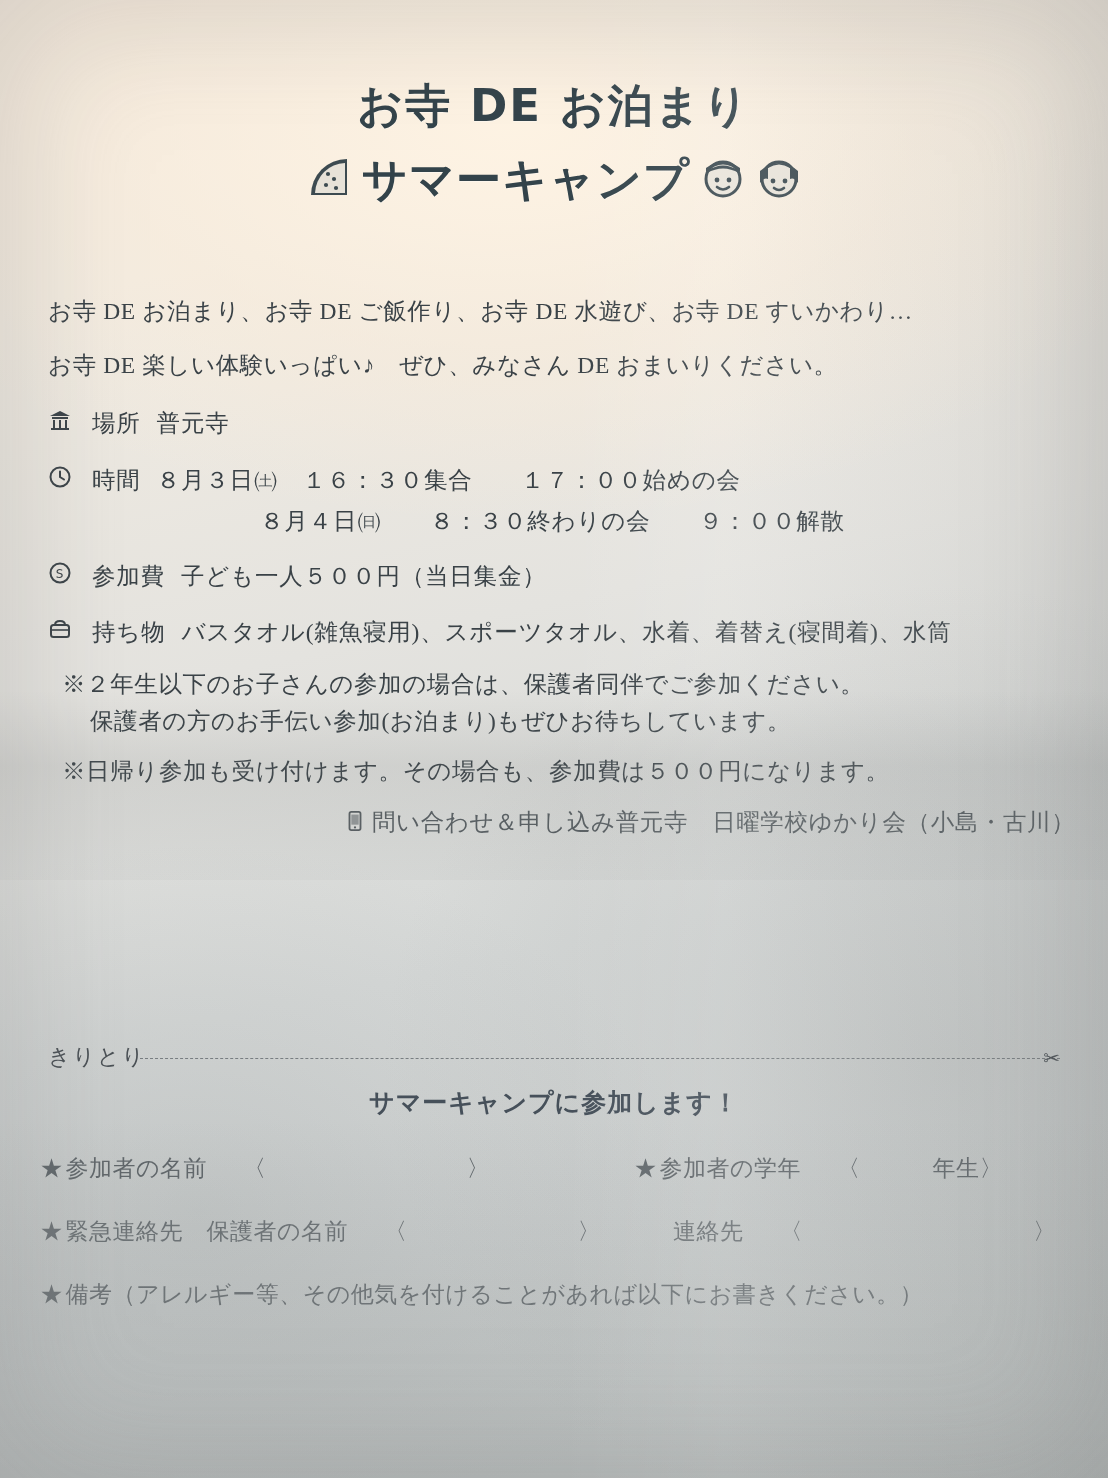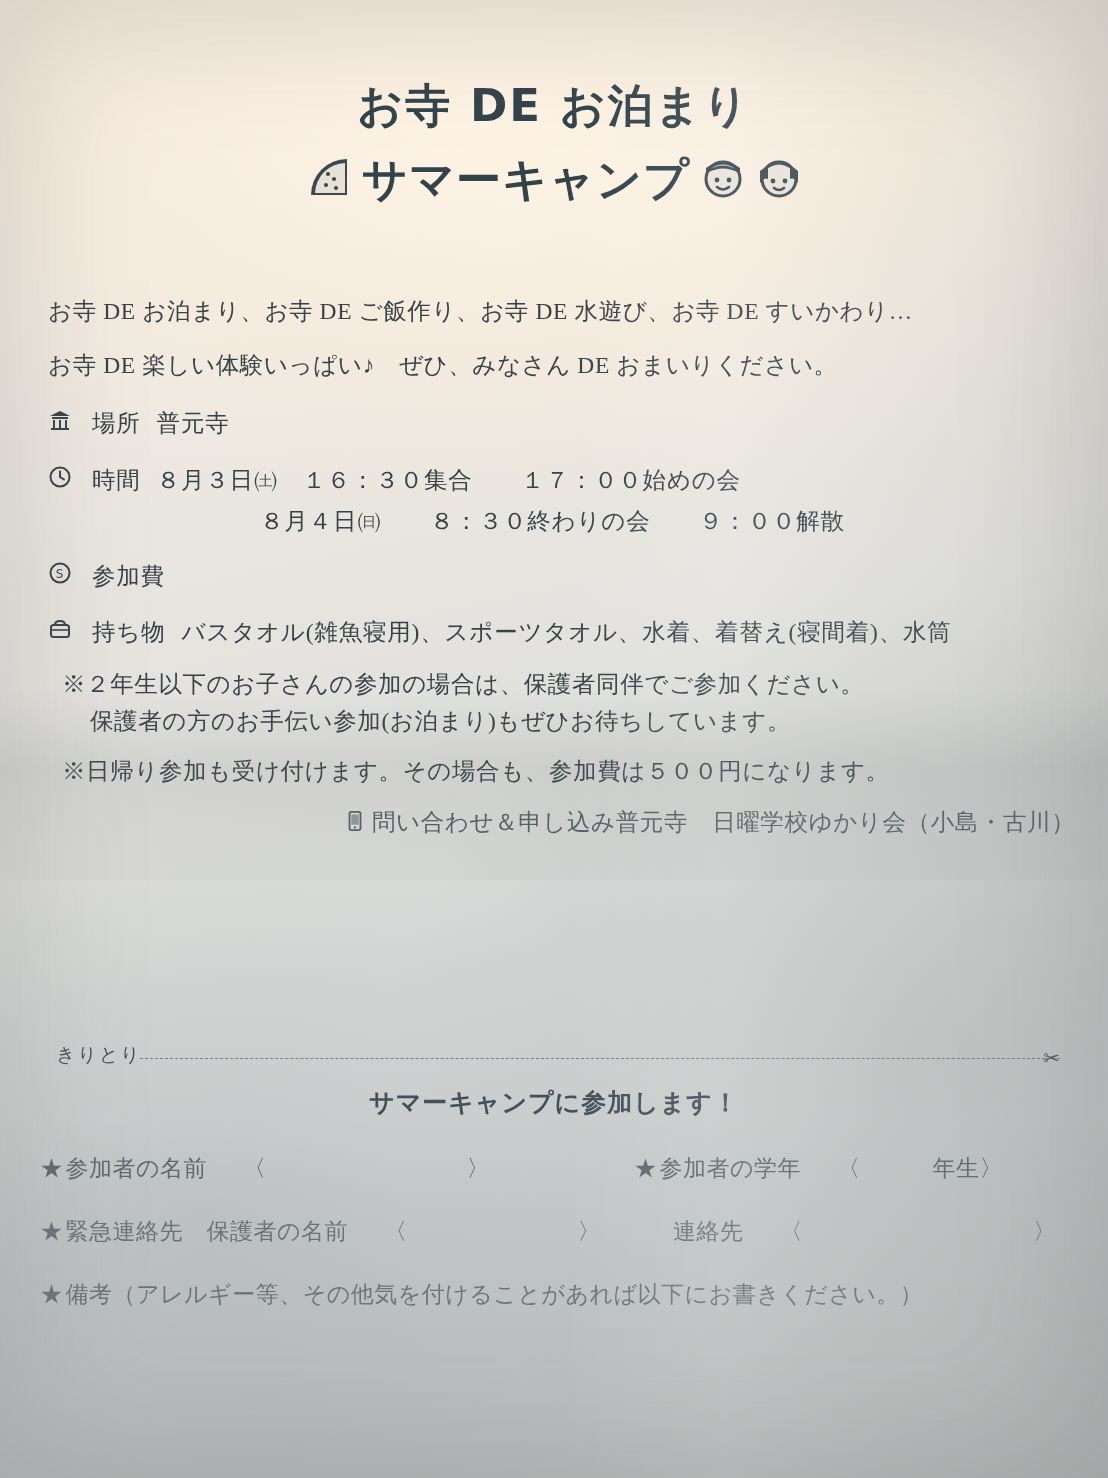--- a/index.html
+++ b/index.html
@@ -140,22 +140,22 @@
 
   
   #cutline {
     position: absolute;
     left: 48px; top: 1042px;
     width: 1012px;
     height: 30px;
   }
   #cutline .label {
     position: absolute;
-    left: 8px; top: 0px;
-    font-size: 19px;
+    left: 0; top: 0px;
+    font-size: 22px;
     color: #4a5055;
     letter-spacing: 2px;
   }
   #cutline .dash {
     position: absolute;
     left: 92px; top: 16px;
     width: 920px;
     border-top: 1px dashed #6a7074;
     opacity: 0.85;
   }
@@ -273,20 +273,21 @@
     <div class="sub-row">８月４日㈰　　８：３０終わりの会　　９：００解散</div>
 
     <div class="info-row">
       <span class="info-icon">
         <svg width="24" height="24" viewBox="0 0 24 24" aria-hidden="true">
           <circle cx="12" cy="12" r="9.5" fill="none" stroke="#3a4247" stroke-width="2"></circle>
           <text x="12" y="17" font-size="12" font-family="DejaVu Sans, sans-serif" text-anchor="middle" fill="#3a4247">S</text>
         </svg>
       </span>
       <span class="info-label">参加費</span>
+      <span class="info-value">子ども一人５００円（当日集金）</span>
     </div>
 
     <div class="info-row">
       <span class="info-icon">
         <svg width="24" height="24" viewBox="0 0 24 24" aria-hidden="true">
           <path d="M7 8 Q7 4 12 4 Q17 4 17 8" fill="none" stroke="#3a4247" stroke-width="2"></path>
           <rect x="3" y="8" width="18" height="12" rx="2.5" fill="none" stroke="#3a4247" stroke-width="2"></rect>
           <path d="M3 13 L21 13" stroke="#3a4247" stroke-width="1.6"></path>
         </svg>
       </span>

